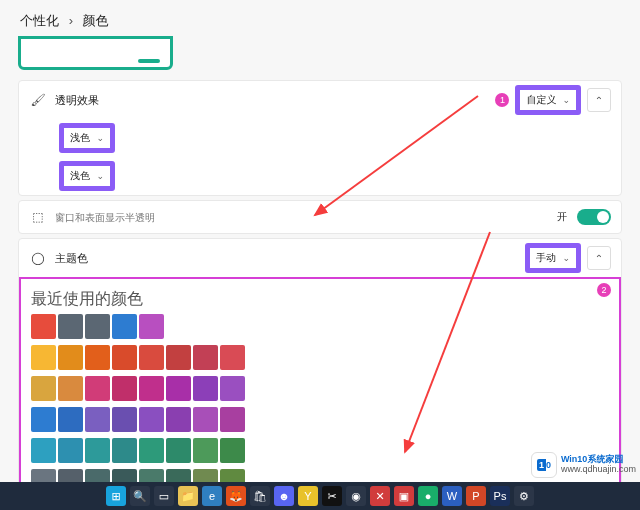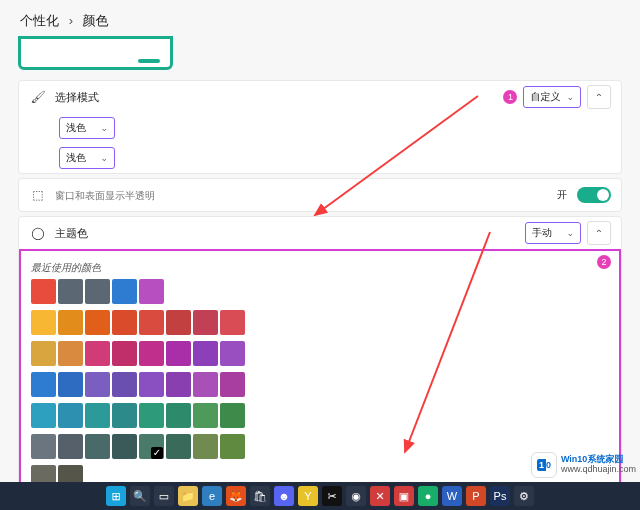--- a/index.html
+++ b/index.html
@@ -11,31 +11,31 @@
   .preview-outer { border: 3px solid #19ad8c; border-radius: 0 0 6px 6px; width: 155px; height: 34px; background: #fff; position: relative; margin-bottom: 10px; }
   .preview-outer .bar { position:absolute; right:10px; bottom:4px; width:22px; height:4px; background:#19ad8c; border-radius:2px; }
   .card { background:#fff; border:1px solid #e8e8e8; border-radius:4px; margin-bottom:4px; }
   .row { display:flex; align-items:center; min-height:32px; padding:4px 10px; gap:8px; position:relative; }
   .row.sub { padding-left:40px; min-height:28px; }
   .icon-col { width:18px; text-align:center; color:#444; font-size:12px; }
   .label-col { flex:1 1 auto; }
   .title { font-size:11px; }
   .subtitle { font-size:10px; color:#777; margin-top:1px; }
   .value-col { display:flex; align-items:center; gap:6px; }
-  .select { display:flex; align-items:center; border:1px solid #8b5cf6; border-radius:3px; padding:3px 6px; min-width:56px; font-size:10px; background:#fff; justify-content:space-between; gap:6px;text-align:center; }
+  .select { display:flex; align-items:center; border:5px solid #8b5cf6; border-radius:3px; padding:3px 6px; min-width:56px; font-size:10px; background:#fff; justify-content:space-between; gap:6px;text-align:center; }
   .chev { font-size:9px; color:#666; }
   .expand-btn { width:24px; height:24px; display:flex; align-items:center; justify-content:center; border:1px solid #ddd; border-radius:3px; font-size:10px; color:#555; background:#fff; }
   .toggle { width:34px; height:16px; background:#19ad8c; border-radius:8px; position:relative; }
   .toggle::after { content:""; position:absolute; right:2px; top:2px; width:12px; height:12px; background:#fff; border-radius:50%; }
   .onlabel { font-size:10px; margin-right:4px; }
   .numbadge { width:14px; height:14px; border-radius:50%; display:inline-flex; align-items:center; justify-content:center; font-size:9px; color:#fff; }
   .b-pink { background:#e73fb8; }
   .palette-box { border:2px solid #d63fd6; padding:8px 10px 4px 10px; position:relative; }
   .palette-badge { position:absolute; top:4px; right:8px; }
-  .section-label { font-size:10px; color:#555; margin:2px 0 4px 0;font-style:italic; }
+  .section-label { font-size:16px; color:#555; margin:2px 0 4px 0; }
   .swatch-row { display:flex; flex-wrap:wrap; gap:2px; margin-bottom:6px; }
   .swatch { width:25px; height:25px; border-radius:2px; position:relative; }
   .swatch.sm { width:25px; height:25px; }
   .swatch.sel::after { content:"✓"; position:absolute; right:1px; bottom:0; font-size:10px; color:#fff; background:#000; width:12px; height:12px; border-radius:2px; text-align:center; line-height:12px; }
   svg.annot { position:absolute; left:0; top:0; pointer-events:none; }
   .taskbar { position:absolute; bottom:0; left:0; right:0; height:28px; background:#1f2b3d; display:flex; align-items:center; justify-content:center; gap:4px; padding:0 6px; }
   .tb-icon { width:20px; height:20px; border-radius:3px; display:flex; align-items:center; justify-content:center; font-size:11px; color:#fff; }
   .watermark { position:absolute; right:4px; bottom:32px; display:flex; align-items:center; gap:4px; }
   .wm-badge { width:26px; height:26px; background:#fff; border-radius:6px; display:flex; align-items:center; justify-content:center; font-size:9px; font-weight:bold; color:#0a6bcf; border:1px solid #ddd; }
   .wm-badge span { background:#0a6bcf; color:#fff; padding:1px 2px; border-radius:2px 0 0 2px; }
@@ -54,21 +54,21 @@
   </div>
 
   <div class="preview-outer">
       <div class="bar"></div>
     </div>
 
   <div class="card">
     <div class="row">
       <div class="icon-col">🖌</div>
       <div class="label-col">
-        <div class="title">选择模式</div>
+        <div class="title">透明效果</div>
       </div>
       <div class="value-col">
         <span class="numbadge b-pink">1</span>
         <div class="select">
           <span>自定义</span>
           <span class="chev">⌄</span>
         </div>
         <div class="expand-btn">⌃</div>
       </div>
     </div>

